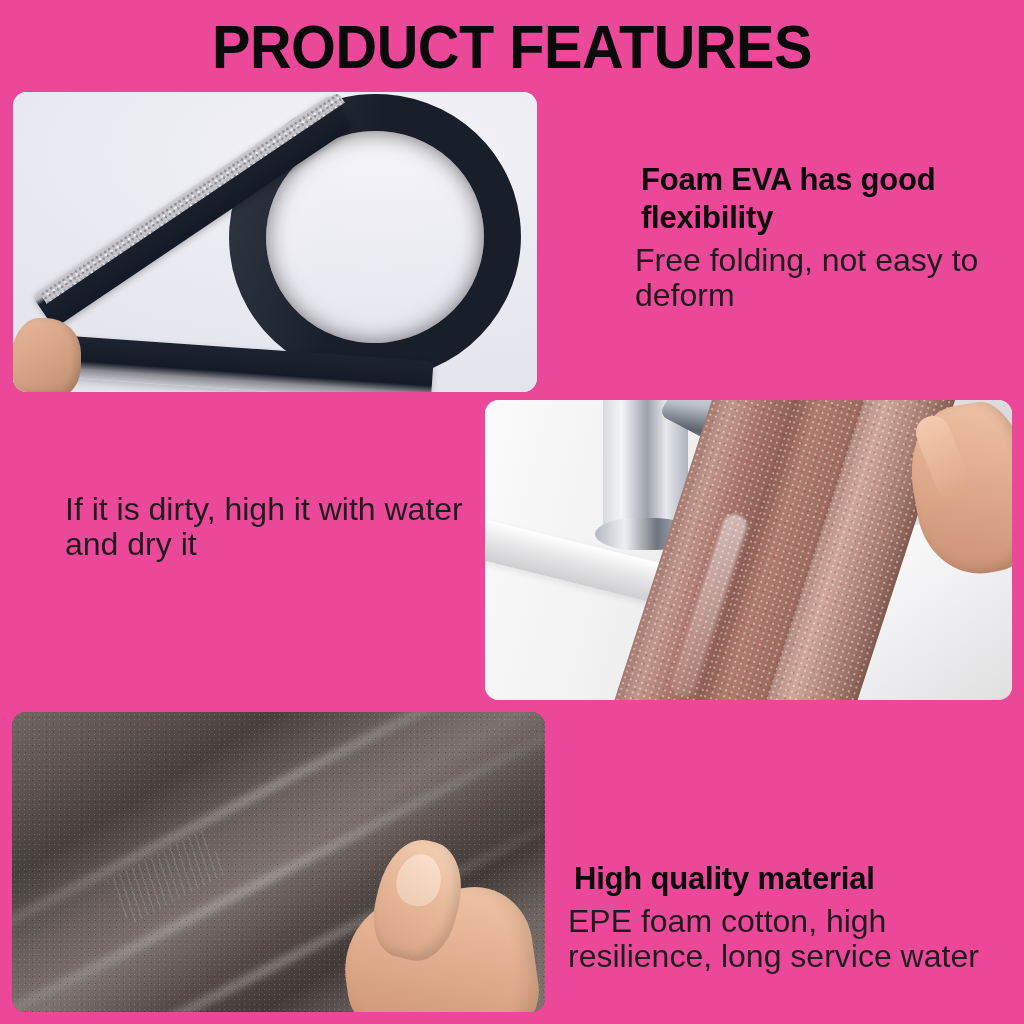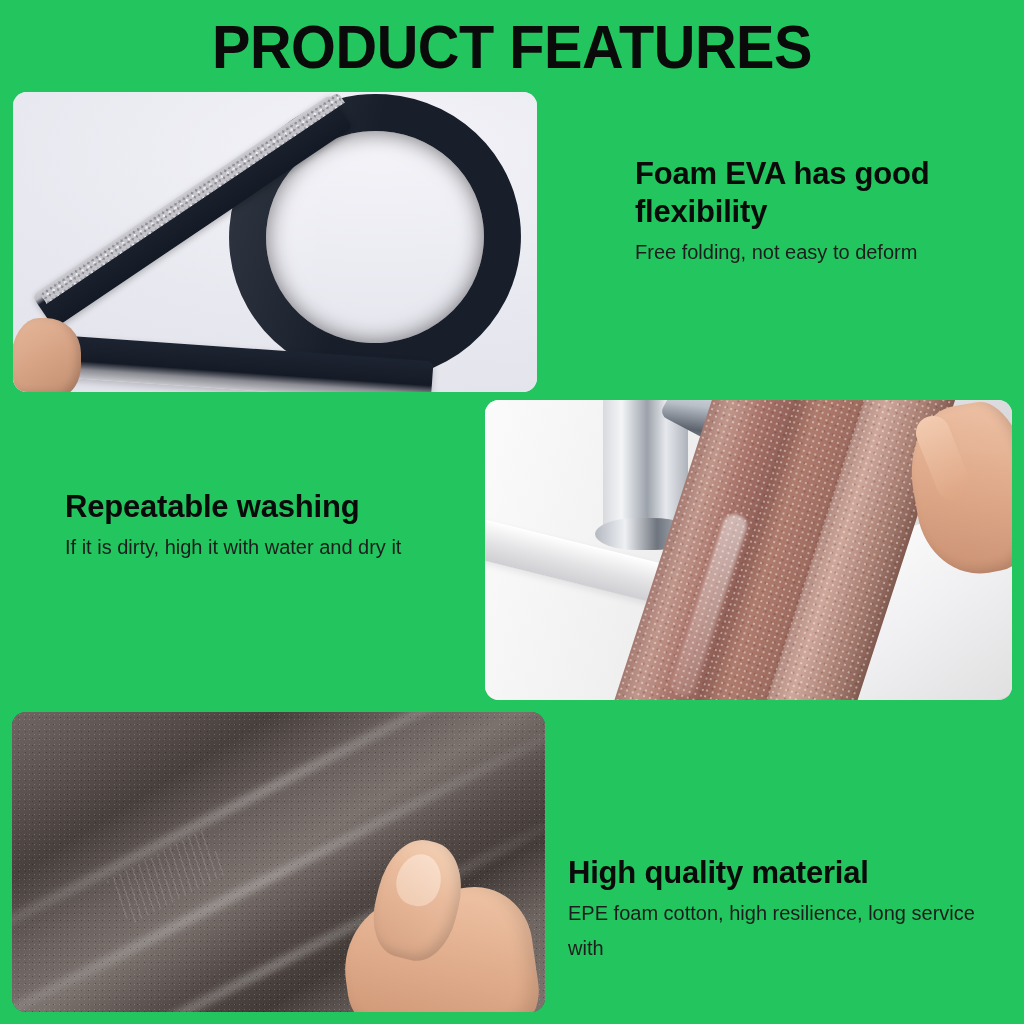--- a/index.html
+++ b/index.html
@@ -12,21 +12,21 @@
     height: 1024px;
     position: relative;
     overflow: hidden;
     font-family: "Liberation Sans", sans-serif;
     -webkit-font-smoothing: antialiased;
   }
 
   #page {
     position: absolute;
     inset: 0;
-    background: #22c55e;
+    background: #ec4899;
     text-decoration: underline;
   }
 
   
   .page-title {
     position: absolute;
     left: 0;
     top: 13px;
     width: 1024px;
     text-align: center;
@@ -394,33 +394,33 @@
     border-radius: 50% 50% 45% 45% / 55% 55% 45% 45%;
     transform: rotate(14deg);
     opacity: 0.9;
   }
 
   
   .feature {
     position: absolute;
   }
   .feature h2 {
-    margin: 0;
+    margin: 6px;
     font-family: "Liberation Sans", sans-serif;
     font-weight: bold;
     font-size: 31px;
     line-height: 38px;
     color: #0a0a0a;
     letter-spacing: -0.2px;
   }
   .feature p {
     margin: 4px 0 0 0;
     font-family: "Liberation Sans", sans-serif;
     font-weight: normal;
-    font-size: 20px;
+    font-size: 32px;
     line-height: 35px;
     color: #1d1d1d;
   }
 
   #feature-1 { left: 635px; top: 155px; width: 372px; }
   #feature-2 { left: 65px;  top: 488px; width: 400px; }
   #feature-3 { left: 568px; top: 854px; width: 442px; }
 </style>
 </head>
 <body>
@@ -474,22 +474,21 @@
     <div class="thumb"></div>
     <div class="nail"></div>
   </div>
 
   <div class="feature" id="feature-1">
     <h2>Foam EVA has good flexibility</h2>
     <p>Free folding, not easy to deform</p>
   </div>
 
   <div class="feature" id="feature-2">
-    <h2>Repeatable washing</h2>
     <p>If it is dirty, high it with water and dry it</p>
   </div>
 
   <div class="feature" id="feature-3">
     <h2>High quality material</h2>
-    <p>EPE foam cotton, high resilience, long service with</p>
+    <p>EPE foam cotton, high resilience, long service water</p>
   </div>
 
 </div>
 
 </body></html>

